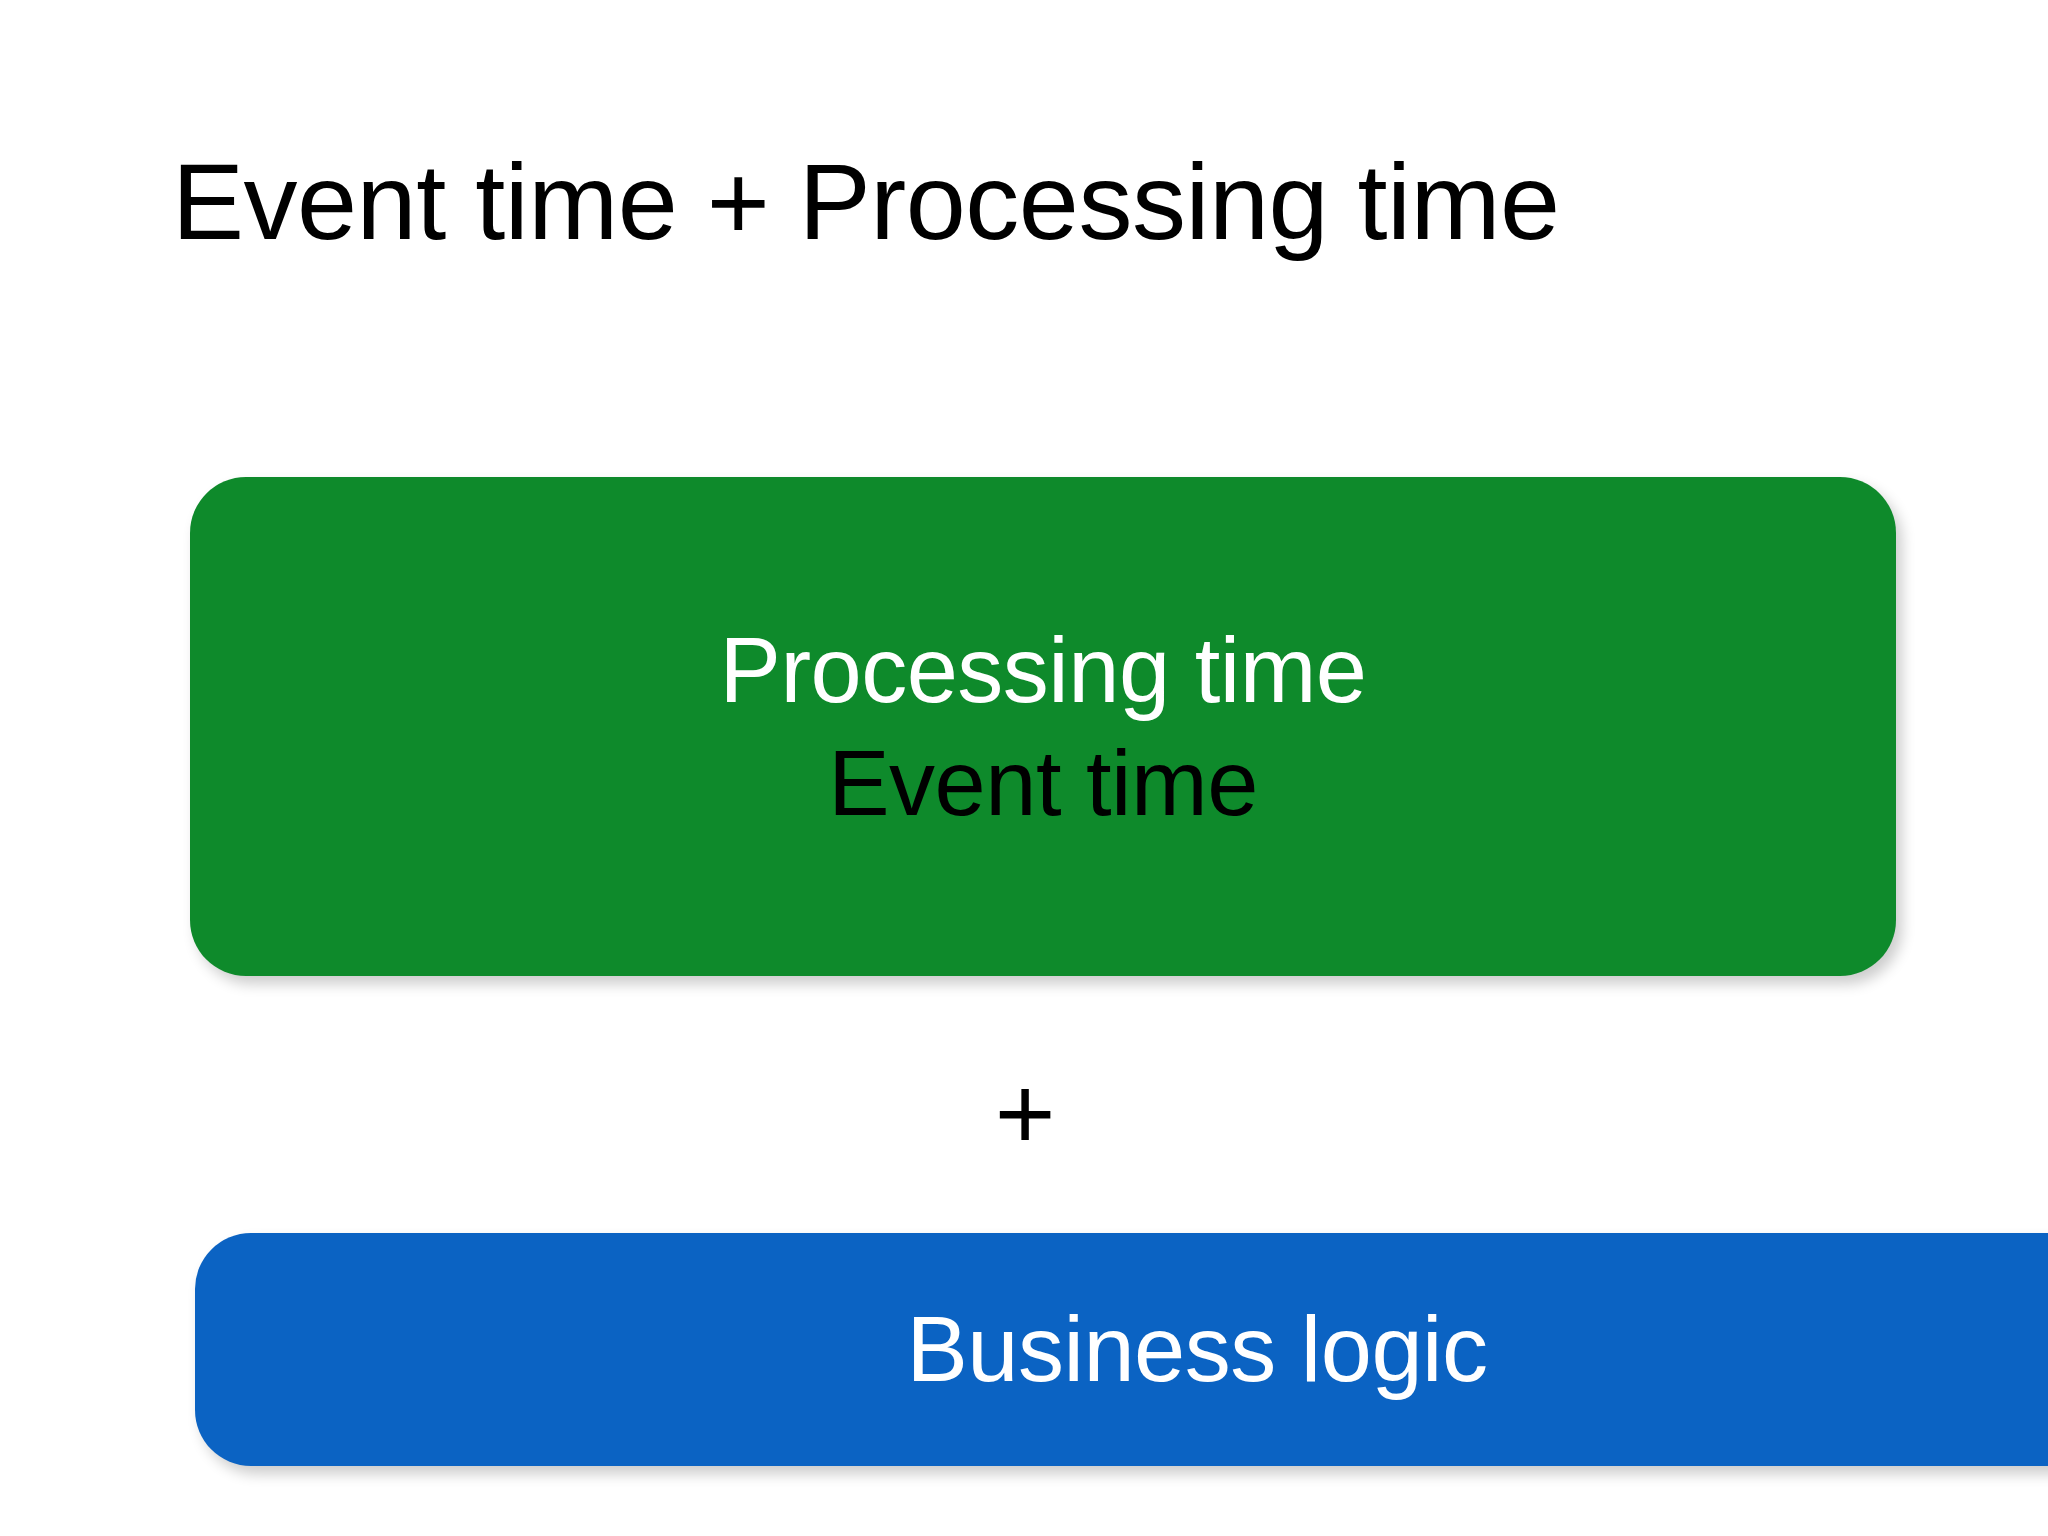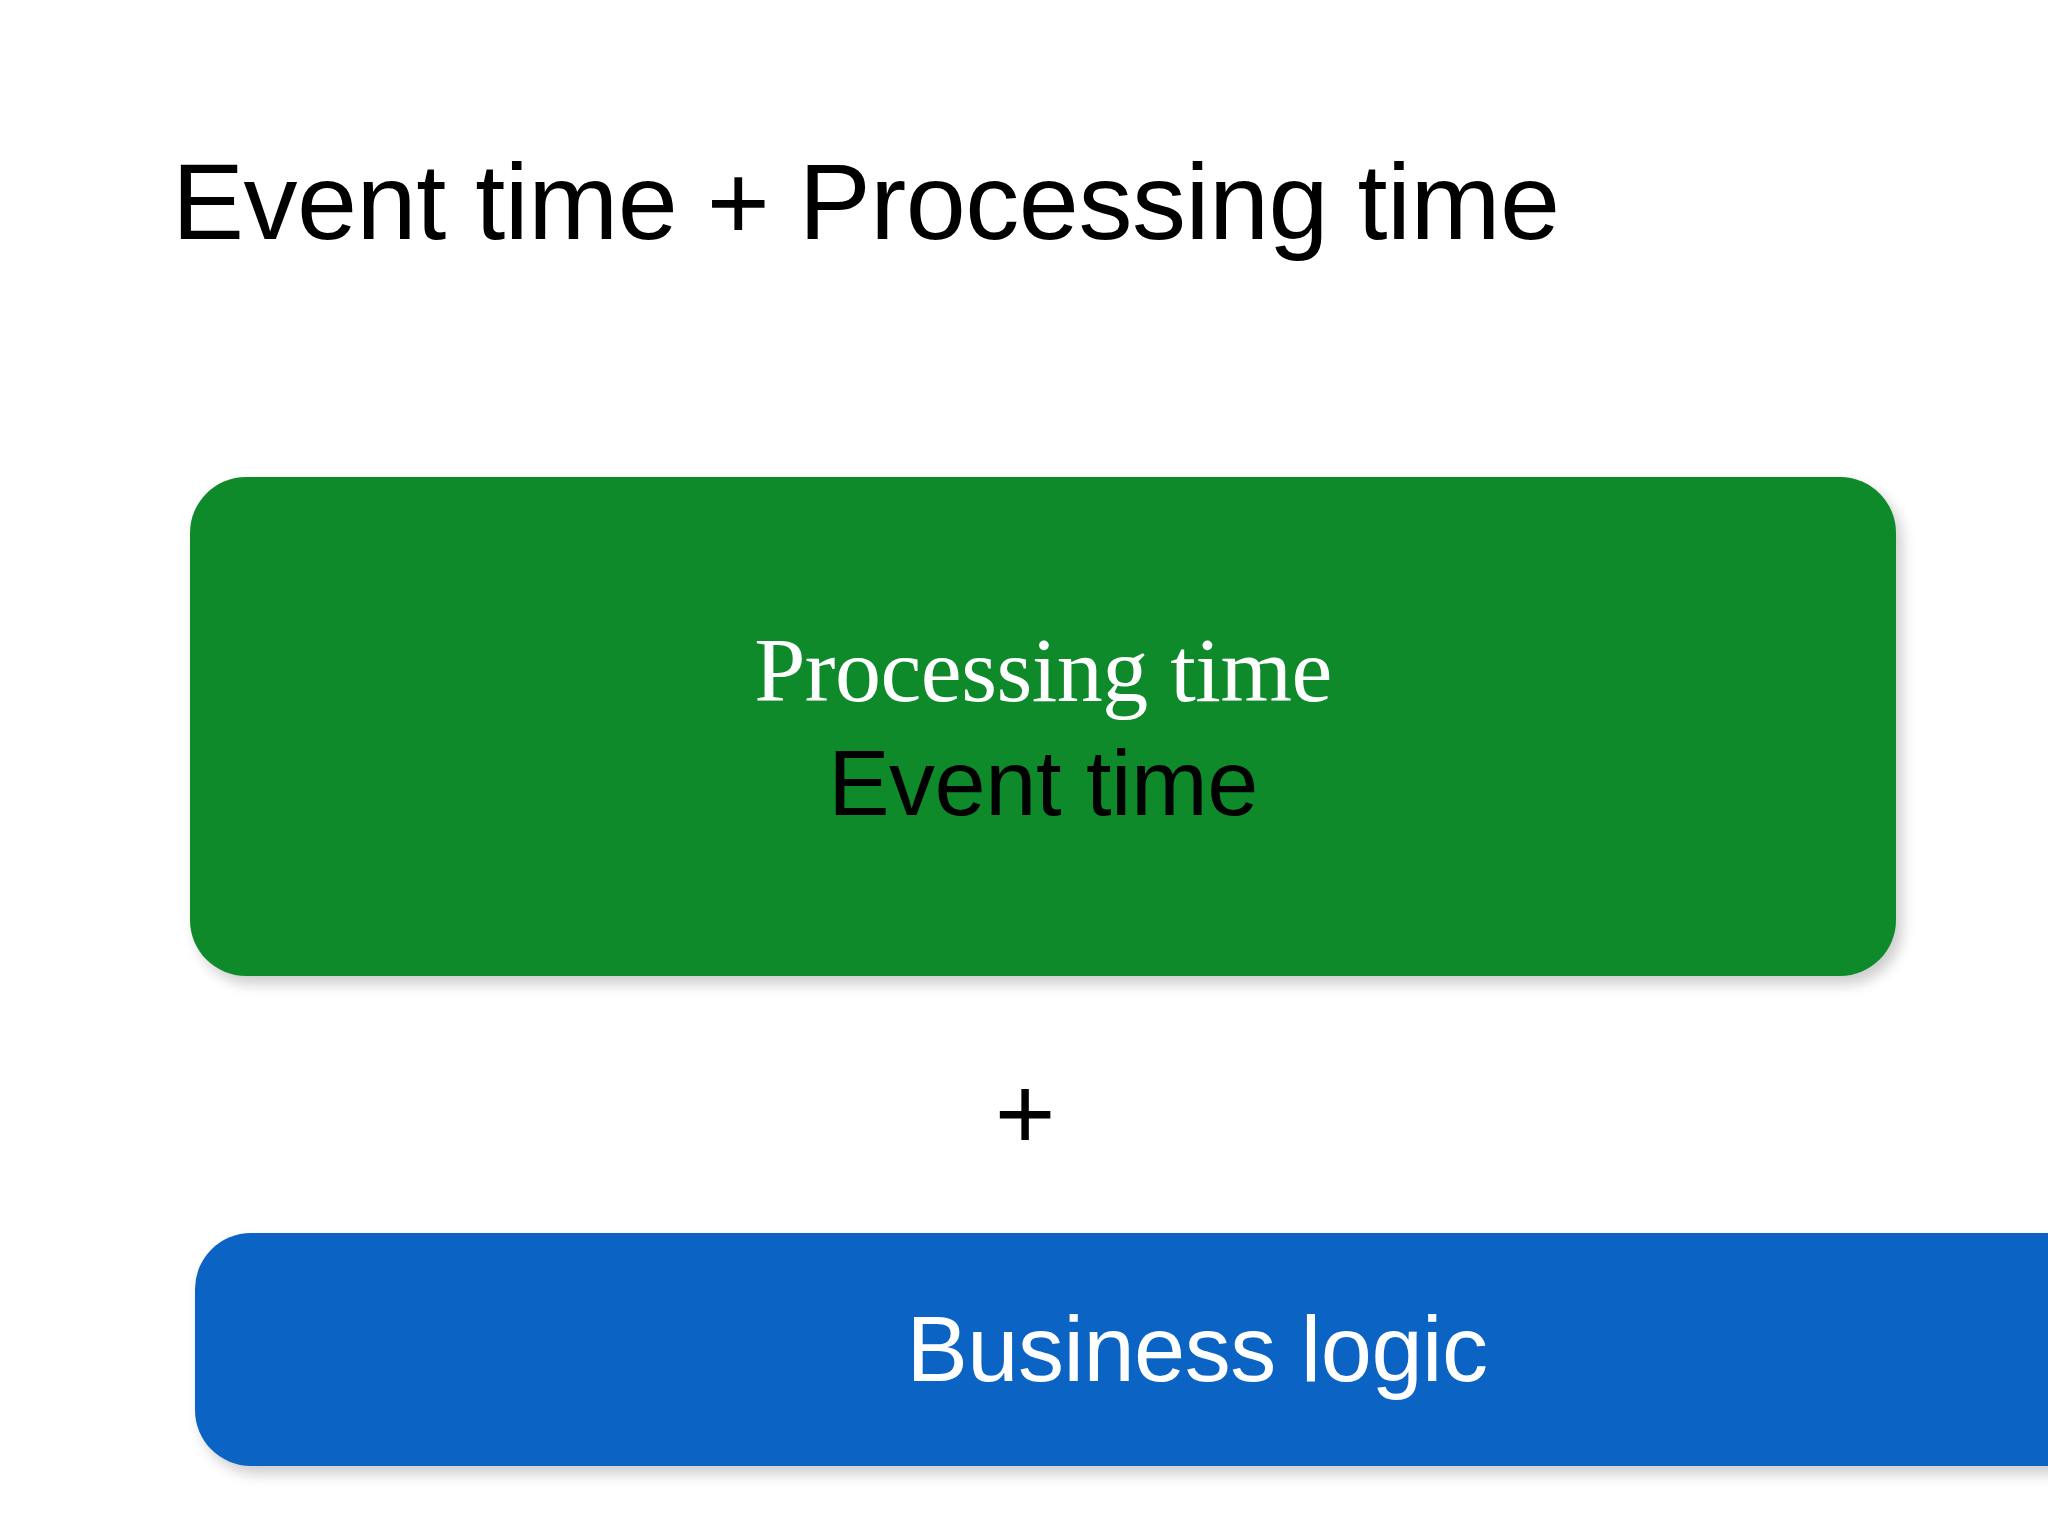--- a/index.html
+++ b/index.html
@@ -93,21 +93,21 @@
   }
 </style>
 </head>
 <body style="background: rgb(255, 255, 255);">
 
 <div id="slide" style="background: rgb(255, 255, 255);">
 
   <div class="slide-title">Event time + Processing time</div>
 
   <div class="card card-processing" style="background-color: rgb(14, 138, 43);">
-    <div class="card-line" style="color: rgb(255, 255, 255); font-family: Liberation Serif, serif;">Processing time</div>
+    <div class="card-line" style="color: rgb(255, 255, 255);">Processing time</div>
     <div class="card-line" style="color: #000000;">Event time</div>
   </div>
 
   <div class="plus-connector" style="color: rgb(0, 0, 0);"><span>+</span></div>
 
   <div class="card card-business" style="background-color: rgb(11, 99, 195);">
     <div class="card-line" style="color: rgb(255, 255, 255);">Business logic</div>
   </div>
 
 </div>

